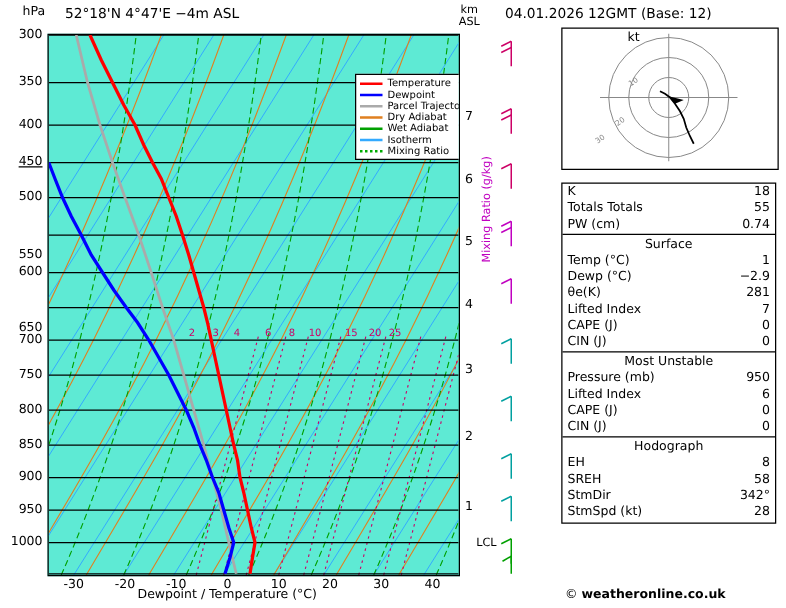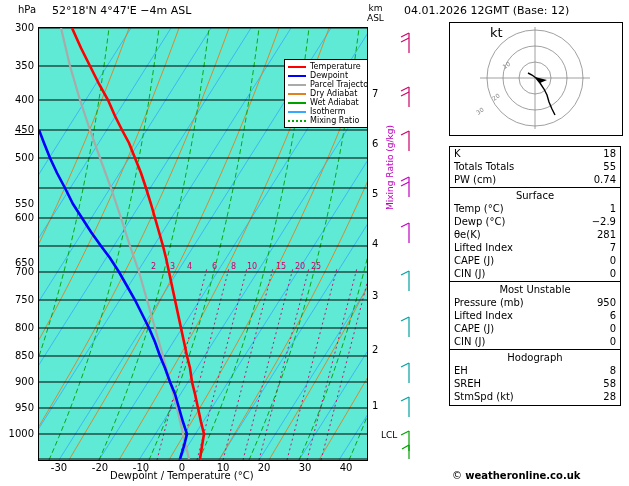--- a/index.html
+++ b/index.html
@@ -24,21 +24,21 @@
   .legend .lab{color:#000;white-space:nowrap;}
 
   .mix-axis{position:absolute;left:385px;top:210px;font-size:9px;color:#c000c0;transform:rotate(-90deg);transform-origin:left top;white-space:nowrap;}
   .lcl-lab{position:absolute;left:381px;top:430px;font-size:9px;color:#000;}
 
   .wind-col{position:absolute;left:398px;top:27px;width:22px;height:434px;}
 
   
   .hdr{position:absolute;left:404px;top:4px;font-size:11px;color:#000;white-space:nowrap;}
   .hodo-box{position:absolute;left:449px;top:22px;width:172px;height:112px;border:1px solid #000;background:#fff;}
-  .kt-lab{position:absolute;left:4px;top:2px;font-size:13px;color:#000;padding-left:36px;}
+  .kt-lab{position:absolute;left:16px;top:2px;font-size:10px;color:#000;padding-left:36px;}
 
   .tbl{position:absolute;left:449px;top:146px;width:172px;border:1px solid #000;background:#fff;font-size:10px;color:#000;box-sizing:border-box;}
   .tbl .sec{text-align:center;padding:1px 0;}
   .tbl .r{display:flex;justify-content:space-between;padding:0 4px;line-height:13px;}
   .tbl .r .k{white-space:nowrap;}
   .tbl .r .v{white-space:nowrap;text-align:center;}
   .tbl .hr{border-top:1px solid #000;margin:1px 0;}
 
   .credit{position:absolute;left:452px;top:470px;font-size:10px;color:#000;}
   .credit .c{font-weight:bold;}
@@ -340,20 +340,24 @@
     <div class="hr"></div>
     <div class="sec">Hodograph</div>
     <div class="r">
         <span class="k">EH</span>
         <span class="v">8</span>
       </div>
     <div class="r">
         <span class="k">SREH</span>
         <span class="v">58</span>
       </div>
+    <div class="r">
+        <span class="k">StmDir</span>
+        <span class="v">342°</span>
+      </div>
     <div class="r" style="padding-bottom:2px;">
         <span class="k">StmSpd (kt)</span>
         <span class="v">28</span>
       </div>
   </div>
 
   <div class="credit">
     <span>©</span>
     <span class="c">weatheronline.co.uk</span>
   </div>

